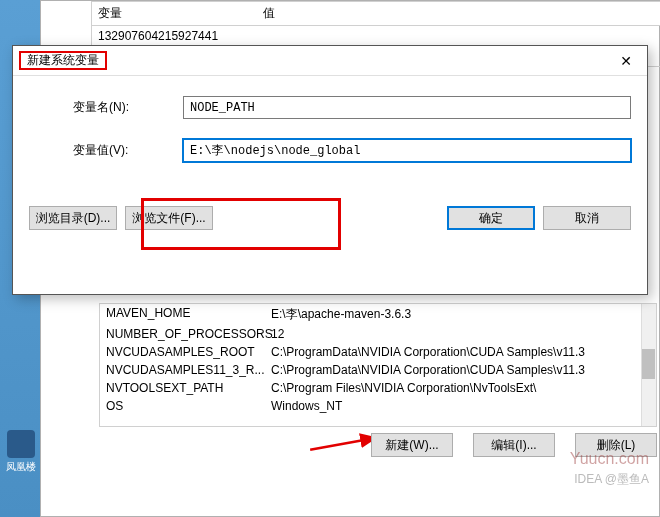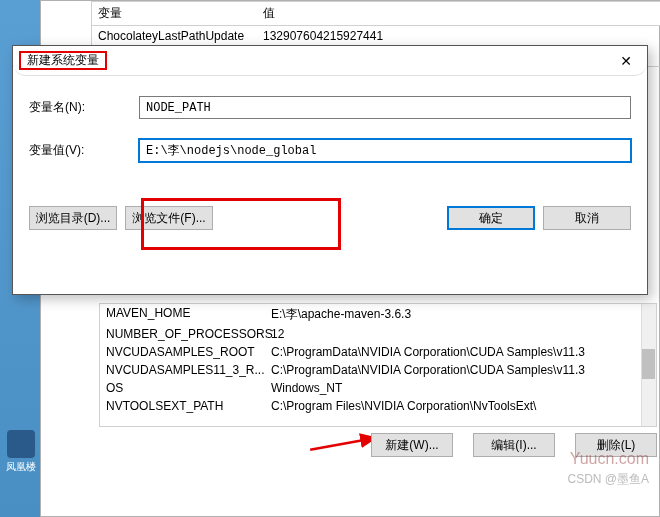--- a/index.html
+++ b/index.html
@@ -106,21 +106,20 @@
       border: 1px solid #555;
       box-shadow: 4px 4px 12px rgba(0,0,0,0.25);
     }
     .titlebar {
       height: 30px;
       display: flex;
       align-items: center;
       padding: 0 8px;
       border-bottom: 1px solid #e0e0e0;
       position: relative;
-      border-radius: 13px;
     }
     .titlebar-text {
       font-size: 12px;
       padding: 1px 3px;
     }
     .title-hl {
       position: absolute;
       left: 6px; top: 5px;
       border: 2px solid #e20000;
       height: 19px;
@@ -138,20 +137,21 @@
       font-size: 14px;
       cursor: pointer;
     }
     .dlg-body {
       padding: 20px 16px 10px 16px;
     }
     .form-row {
       display: flex;
       align-items: center;
       margin-bottom: 20px;
+      margin-left: 44px;
     }
     .form-label {
       width: 110px;
       font-size: 12px;
     }
     .form-input {
       flex: 1;
       height: 23px;
       border: 1px solid #7a7a7a;
       padding: 2px 6px;
@@ -209,21 +209,20 @@
 </div>
 
 <div class="parent-win">
 
   <div class="bg-table" style="top:0;">
     <div class="bg-table-header">
       <div class="bg-col1">变量</div>
       <div>值</div>
     </div>
     <div class="bg-row">
-      <div class="bg-col1">ChocolateyLastPathUpdate</div>
       <div>132907604215927441</div>
     </div>
     <div class="bg-row">
       <div class="bg-col1">IntelliJ IDEA</div>
       <div>C:\Users\20815\AppData\Local\JetBrains\IntelliJ IDEA 2021.1</div>
     </div>
   </div>
 
   <div class="bottom-list">
     <div class="bg-row">
@@ -236,26 +235,26 @@
     </div>
     <div class="bg-row">
       <div class="bg-col1">NVCUDASAMPLES_ROOT</div>
       <div>C:\ProgramData\NVIDIA Corporation\CUDA Samples\v11.3</div>
     </div>
     <div class="bg-row">
       <div class="bg-col1">NVCUDASAMPLES11_3_R...</div>
       <div>C:\ProgramData\NVIDIA Corporation\CUDA Samples\v11.3</div>
     </div>
     <div class="bg-row">
+      <div class="bg-col1">NVTOOLSEXT_PATH</div>
+      <div>C:\Program Files\NVIDIA Corporation\NvToolsExt\</div>
+    </div>
+    <div class="bg-row">
       <div class="bg-col1">OS</div>
       <div>Windows_NT</div>
-    </div>
-    <div class="bg-row">
-      <div class="bg-col1">NVTOOLSEXT_PATH</div>
-      <div>C:\Program Files\NVIDIA Corporation\NvToolsExt\</div>
     </div>
     <div class="bottom-scroll">
       <div class="bottom-scroll-thumb"></div>
     </div>
   </div>
 
   <svg class="arrow" viewBox="0 0 90 24">
     <defs>
         <marker id="ah" markerWidth="8" markerHeight="8" refX="6" refY="3" orient="auto">
       <path d="M0,0 L7,3 L0,6 Z" fill="#e20000"></path>
@@ -264,21 +263,21 @@
     <line x1="2" y1="20" x2="80" y2="6" stroke="#e20000" stroke-width="3" marker-end="url(#ah)"></line>
   </svg>
 
   <div class="bottom-buttons">
     <button>新建(W)...</button>
     <button>编辑(I)...</button>
     <button>删除(L)</button>
   </div>
 
   <div class="watermark">Yuucn.com</div>
-  <div class="csdn">CSDN @墨鱼A</div>
+  <div class="csdn">IDEA @墨鱼A</div>
 </div>
 
 <div class="dialog">
   <div class="titlebar">
     <div class="title-hl">
       <span class="titlebar-text">新建系统变量</span>
     </div>
     <div class="close-btn">
       <span>✕</span>
     </div>

